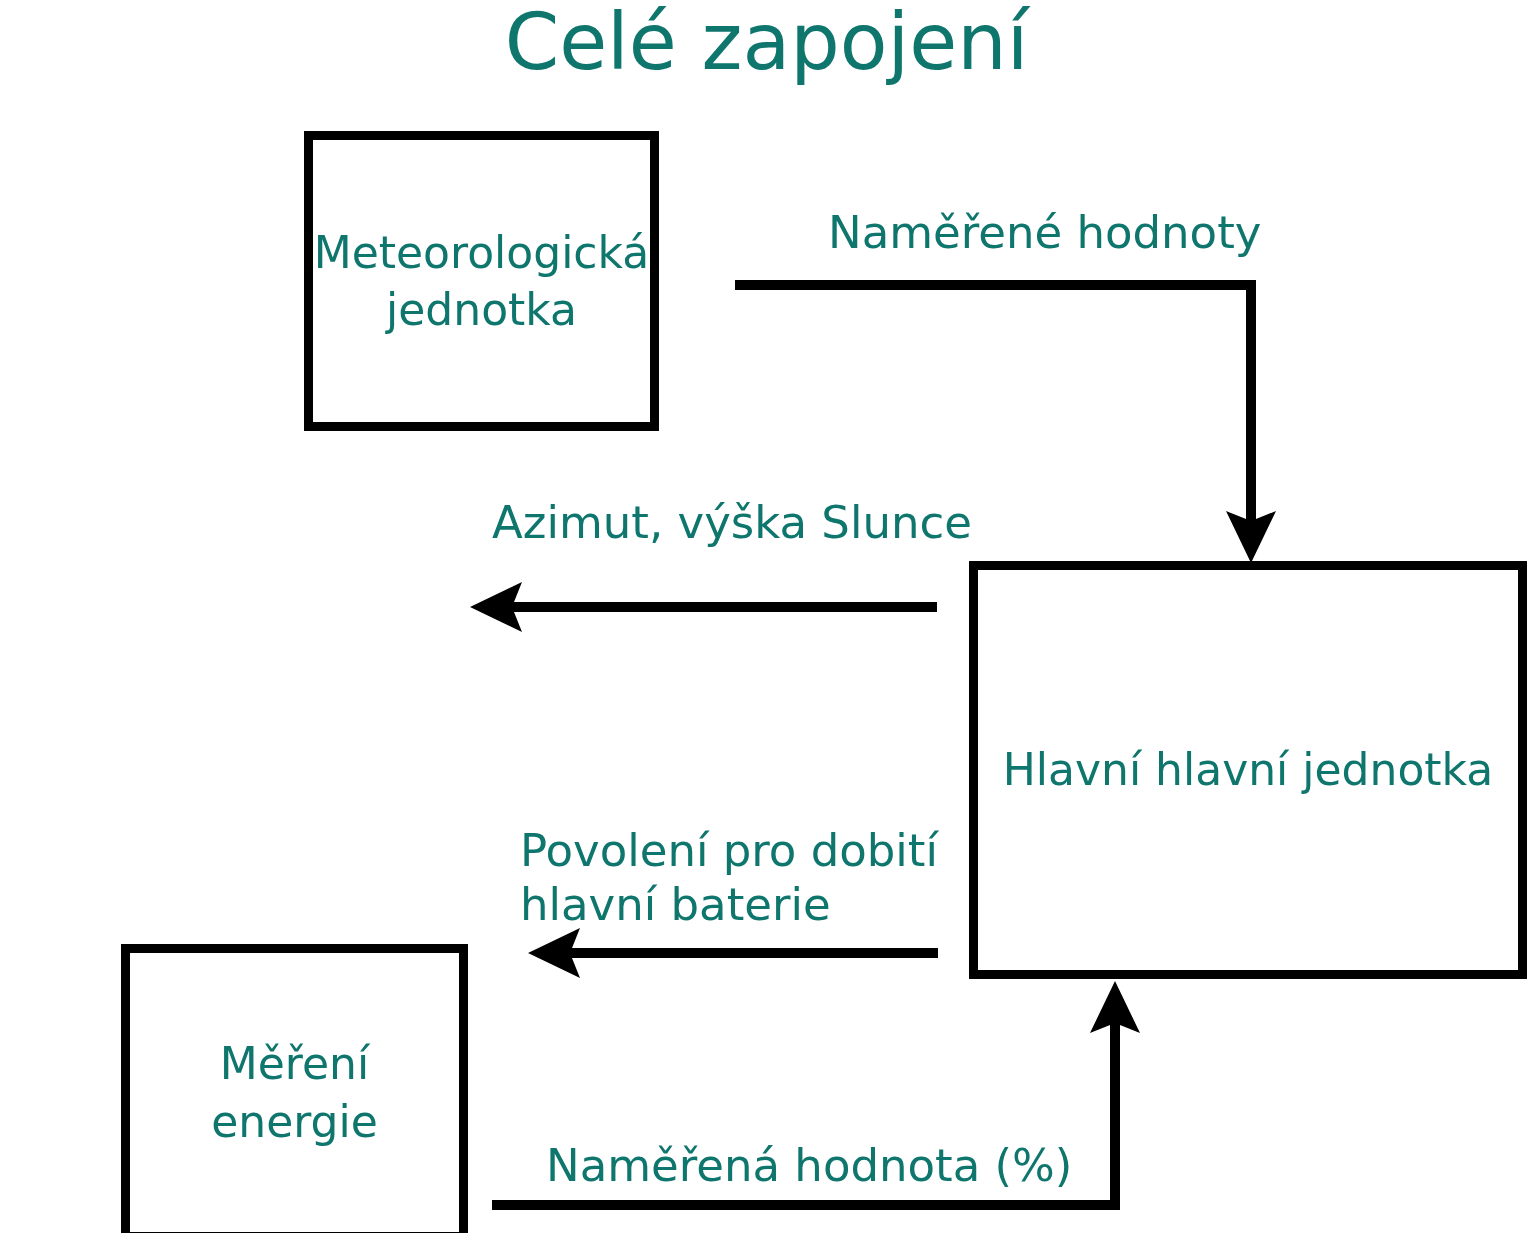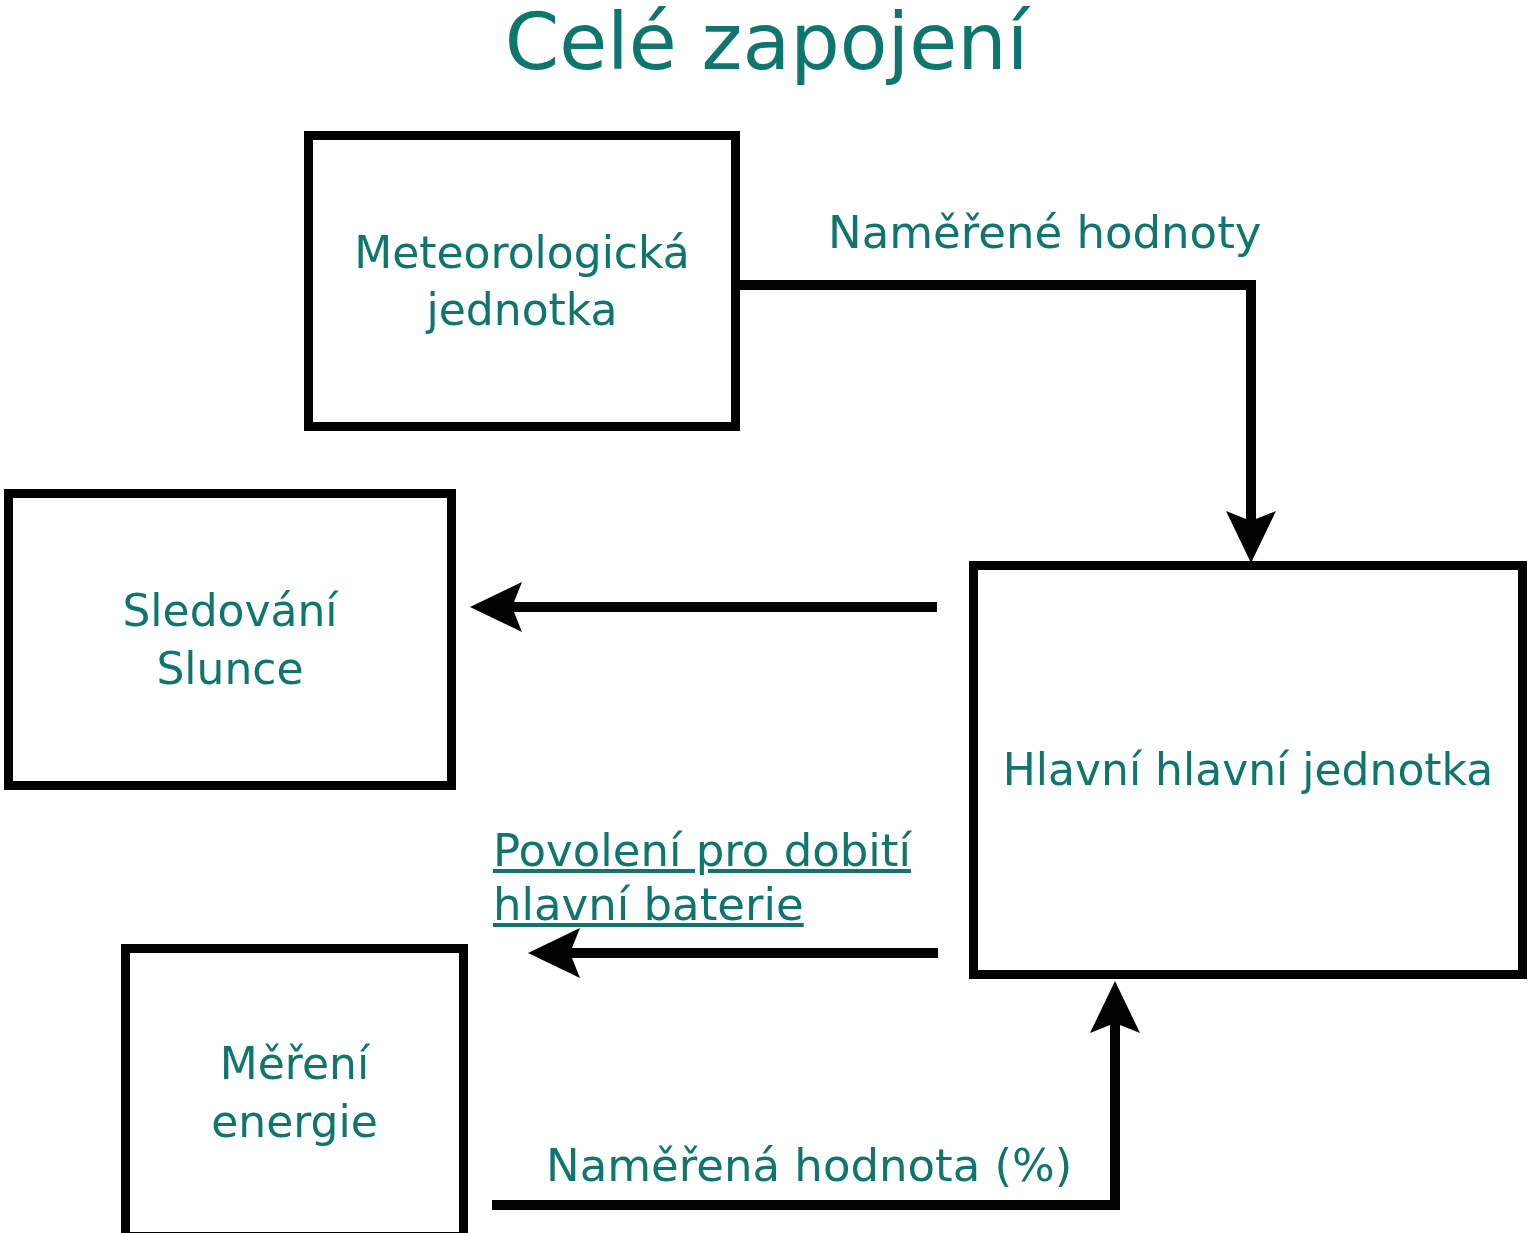--- a/index.html
+++ b/index.html
@@ -36,33 +36,33 @@
     display: flex;
     align-items: center;
     justify-content: center;
   }
   .node-label {
     font-size: 44px;
     line-height: 1.3;
     text-align: center;
     white-space: pre-line;
   }
-  .node-meteo    { left: 304px; top: 131px; width: 436px; height: 300px; }
+  .node-meteo    { left: 304px; top: 131px; width: 355px; height: 300px; }
   .node-sledovani{ left: 4px;   top: 489px; width: 452px; height: 301px; }
   .node-mereni   { left: 121px; top: 932px; width: 347px; height: 297px; margin-top: 12px; }
   .node-hlavni   { left: 969px; top: 561px; width: 558px; height: 418px; }
   .edge-label {
     position: absolute;
     font-size: 45px;
     line-height: 1.2;
     white-space: pre-line;
   }
   .label-namerene-hodnoty { left: 828px; top: 206px; }
   .label-azimut           { left: 492px; top: 496px; }
-  .label-povoleni         { left: 493px; top: 824px; text-decoration: underline; }
+  .label-povoleni         { left: 520px; top: 824px; }
   .label-namerena-hodnota { left: 546px; top: 1139px; }
   .edge-layer {
     position: absolute;
     left: 0;
     top: 0;
     width: 1533px;
     height: 1233px;
     pointer-events: none;
   }
   .edge-layer .line {
@@ -101,32 +101,29 @@
       <polyline class="line" points="492,1205 1115,1205 1115,1021"></polyline>
       <polygon class="head" points="1115,981 1090,1033 1115,1023 1140,1033"></polygon>
     </g>
   </svg>
 
   <div class="node node-meteo">
     <div class="node-label">Meteorologická
 jednotka</div>
   </div>
 
-  <div class="node node-sledovani">
-    <div class="node-label">Sledování
-Slunce</div>
-  </div>
 
   <div class="node node-mereni">
     <div class="node-label">Měření
 energie</div>
   </div>
 
   <div class="node node-hlavni">
     <div class="node-label">Hlavní hlavní jednotka</div>
   </div>
 
   <div class="edge-label label-namerene-hodnoty">Naměřené hodnoty</div>
+  <div class="edge-label label-azimut">Azimut, výška Slunce</div>
   <div class="edge-label label-povoleni">Povolení pro dobití
 hlavní baterie</div>
   <div class="edge-label label-namerena-hodnota">Naměřená hodnota (%)</div>
 
 </div>
 
 </body></html>

